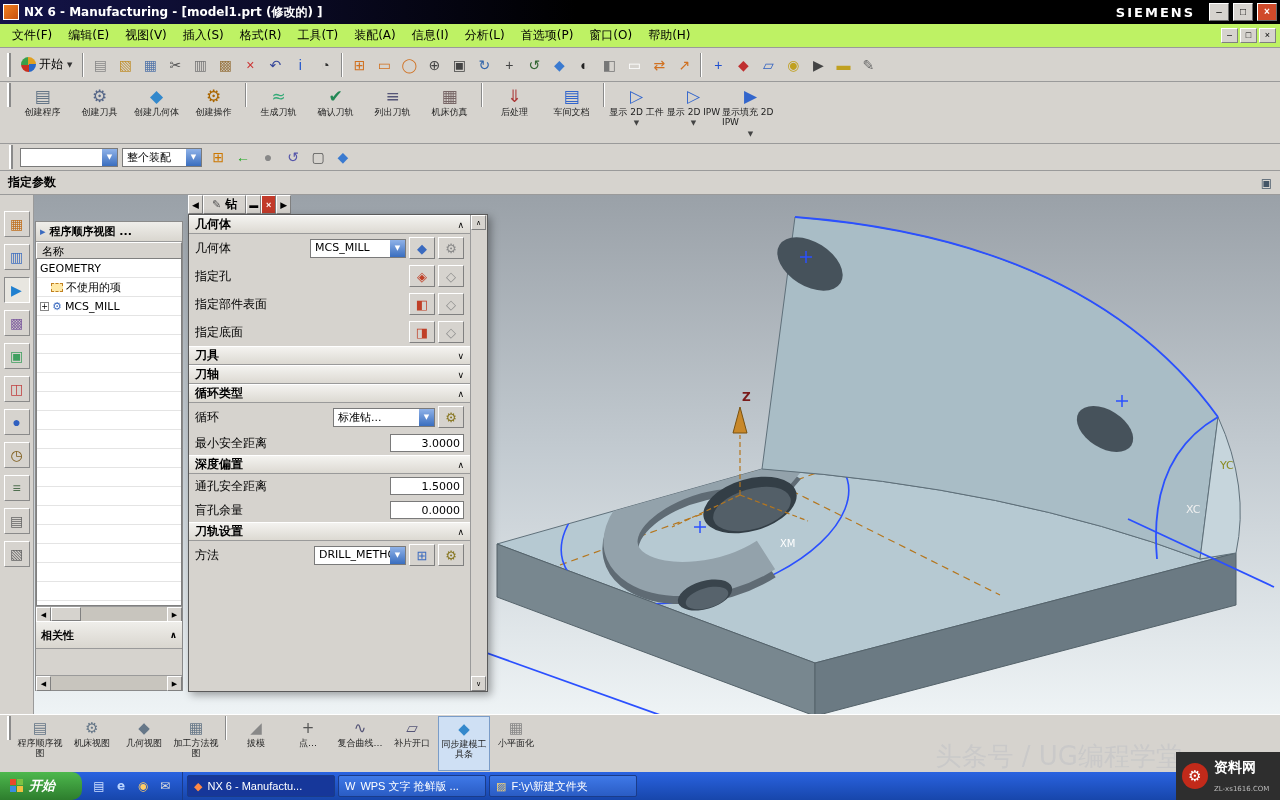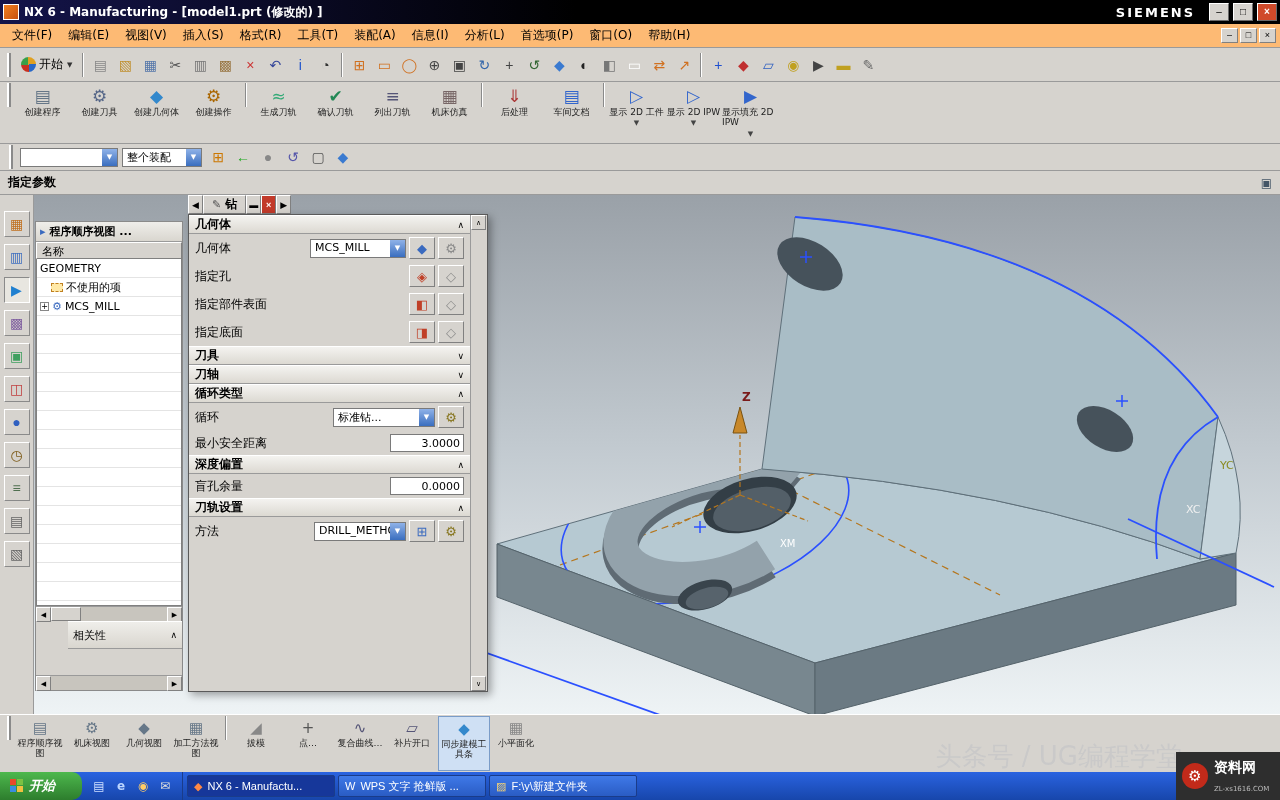--- a/index.html
+++ b/index.html
@@ -15,21 +15,21 @@
     border:1px solid #fff; margin-right:5px; }
   .tb-title { font-size:12px; font-weight:bold; white-space:nowrap; }
   .tb-right { margin-left:auto; display:flex; align-items:center; gap:4px; }
   .brand { font-size:13px; font-weight:bold; letter-spacing:2px; margin-right:10px;margin-left:22px; }
   .winbtn { width:20px; height:18px; font-size:10px; line-height:16px; text-align:center;
     background:#d6d3ce; color:#000; border:1px solid; border-color:#fff #6a6a6a #6a6a6a #fff; }
   .winbtn.close { background:#d04a2a; color:#fff; font-weight:bold; }
 
   
   .menubar { height:24px; flex:0 0 24px; display:flex; align-items:center;
-    background:#fdba74; border-bottom:1px solid #9a9a9a; padding:0 4px; }
+    background:#bef264; border-bottom:1px solid #9a9a9a; padding:0 4px; }
   .menu-items { display:flex; }
   .menu-item { font-size:12px; padding:2px 8px; white-space:nowrap; }
   .mdi-buttons { margin-left:auto; display:flex; gap:2px; }
   .mdibtn { width:17px; height:15px; font-size:9px; line-height:13px; text-align:center;
     background:#d6d3ce; border:1px solid; border-color:#fff #808080 #808080 #fff; }
 
   
   .toolbar1 { height:34px; flex:0 0 34px; display:flex; align-items:center; gap:1px;
     background:#d6d3ce; border-bottom:1px solid #9a9a9a; padding:0 4px; }
   .grip { width:4px; height:24px; border-left:2px solid #fff; border-right:2px solid #8a8a8a; margin:0 3px; }
@@ -99,22 +99,22 @@
   .expander { width:9px; height:9px; border:1px solid #888; font-size:8px; line-height:7px;
     text-align:center; background:#fff; }
   .tree-ico.folder { width:12px; height:9px; background:#ffe9a8; border:1px dashed #c08020; }
   .tree-ico.mcs { font-size:11px; color:#3a6abf; }
   .nav-hscroll { height:15px; display:flex; background:#d6d3ce; border-top:1px solid #9a9a9a; }
   .scrbtn { width:15px; height:15px; font-size:7px; display:flex; align-items:center;
     justify-content:center; background:#d6d3ce; border:1px solid; border-color:#fff #808080 #808080 #fff; }
   .scrtrack { flex:1; background:#c8c5be; }
   .scrthumb { width:30px; background:#d6d3ce; border:1px solid; border-color:#fff #808080 #808080 #fff; }
   .nav-related { height:19px; display:flex; align-items:center; padding:13px 5px; font-size:11px;
-    font-weight:normal; background:linear-gradient(#efeeea,#d9d6cf); border-top:1px solid #fff;
-    border-bottom:1px solid #9a9a9a;margin-left:32px; }
+    font-weight:bold; background:linear-gradient(#efeeea,#d9d6cf); border-top:1px solid #fff;
+    border-bottom:1px solid #9a9a9a; }
   .nav-related .arr { margin-left:auto; font-size:9px; }
   .nav-relbody { height:26px; background:#d6d3ce; }
 
   
   .dlg-rail { position:absolute; left:188px; top:0; height:19px; display:flex; z-index:5; }
   .rail-btn { min-width:15px; height:19px; font-size:9px; background:#d6d3ce; padding:0 2px;
     border:1px solid; border-color:#fff #808080 #808080 #fff; display:flex; align-items:center; justify-content:center; }
   .rail-btn.rail-close { background:#c23a2a; color:#fff; font-weight:bold; }
   .rail-tab { display:flex; align-items:center; gap:4px; padding:0 8px; font-size:12px; font-weight:bold;
     background:#d6d3ce; border:1px solid; border-color:#fff #808080 #808080 #fff; }
@@ -690,20 +690,25 @@
             <span class="lbl">最小安全距离</span>
             <span class="flex"></span>
             <input class="num-input" value="3.0000" style="">
           </div>
 
           <div class="dlg-header">
             <span>深度偏置</span>
             <span class="arr">∧</span>
           </div>
           <div class="dlg-row">
+            <span class="lbl">通孔安全距离</span>
+            <span class="flex"></span>
+            <input class="num-input" value="1.5000" style="">
+          </div>
+          <div class="dlg-row">
             <span class="lbl">盲孔余量</span>
             <span class="flex"></span>
             <input class="num-input" value="0.0000" style="">
           </div>
 
           <div class="dlg-header">
             <span>刀轨设置</span>
             <span class="arr">∧</span>
           </div>
           <div class="dlg-row">

